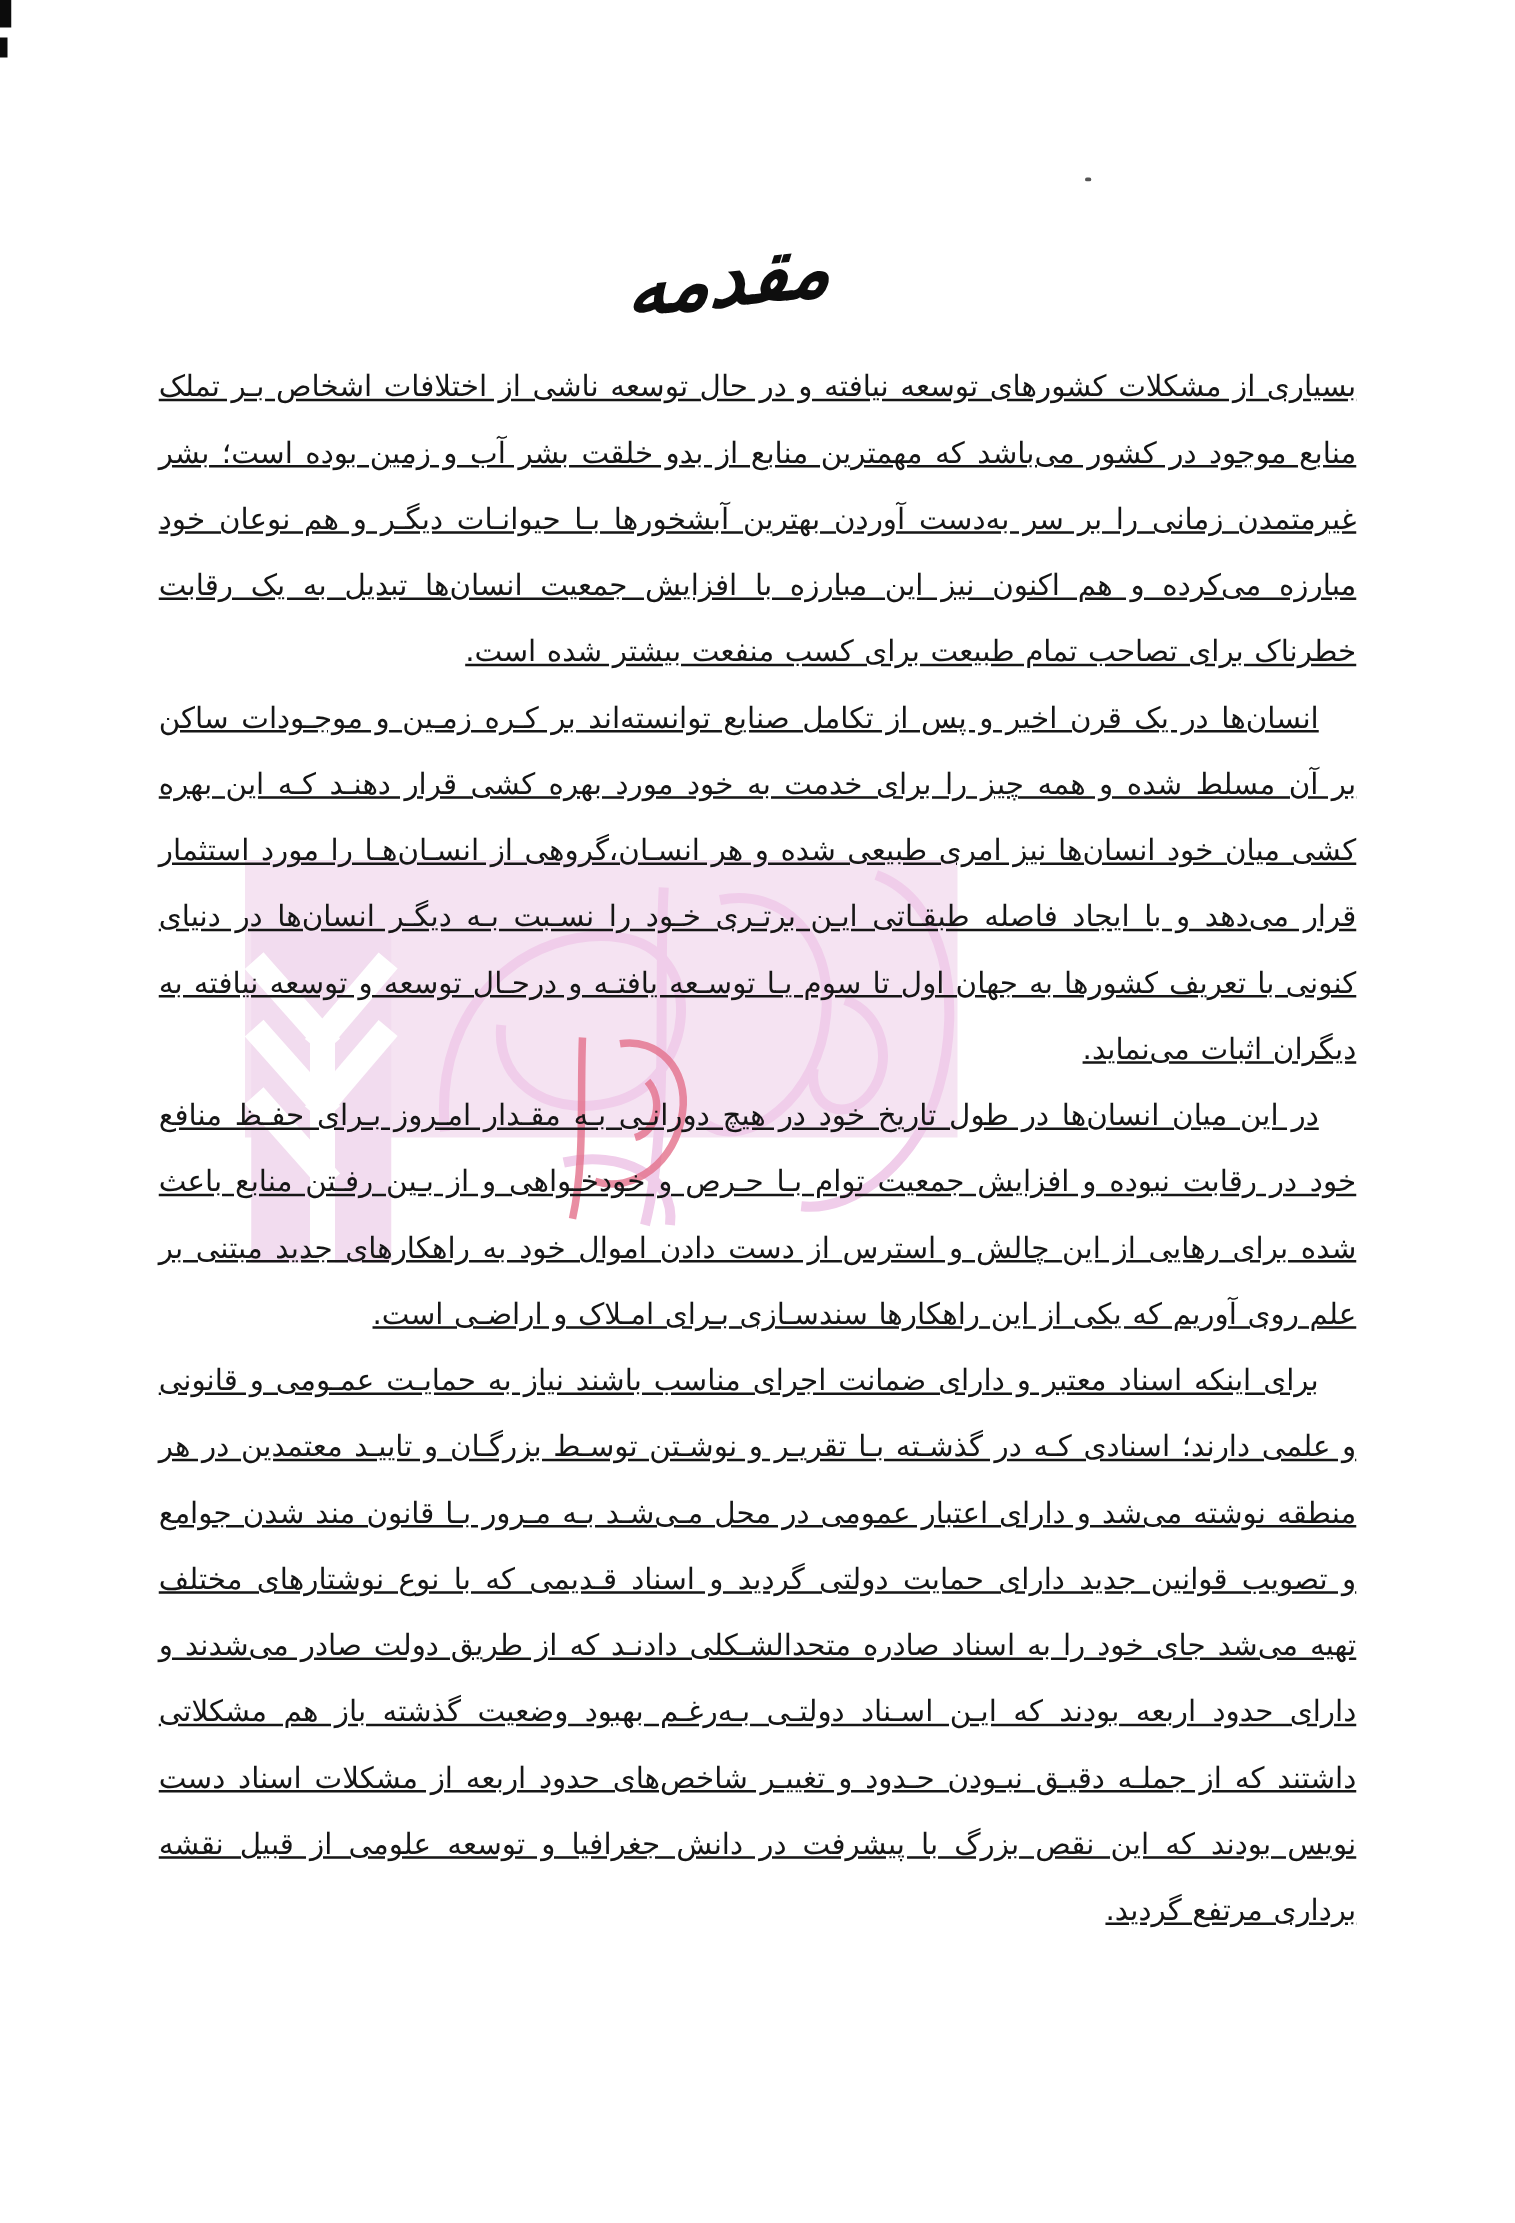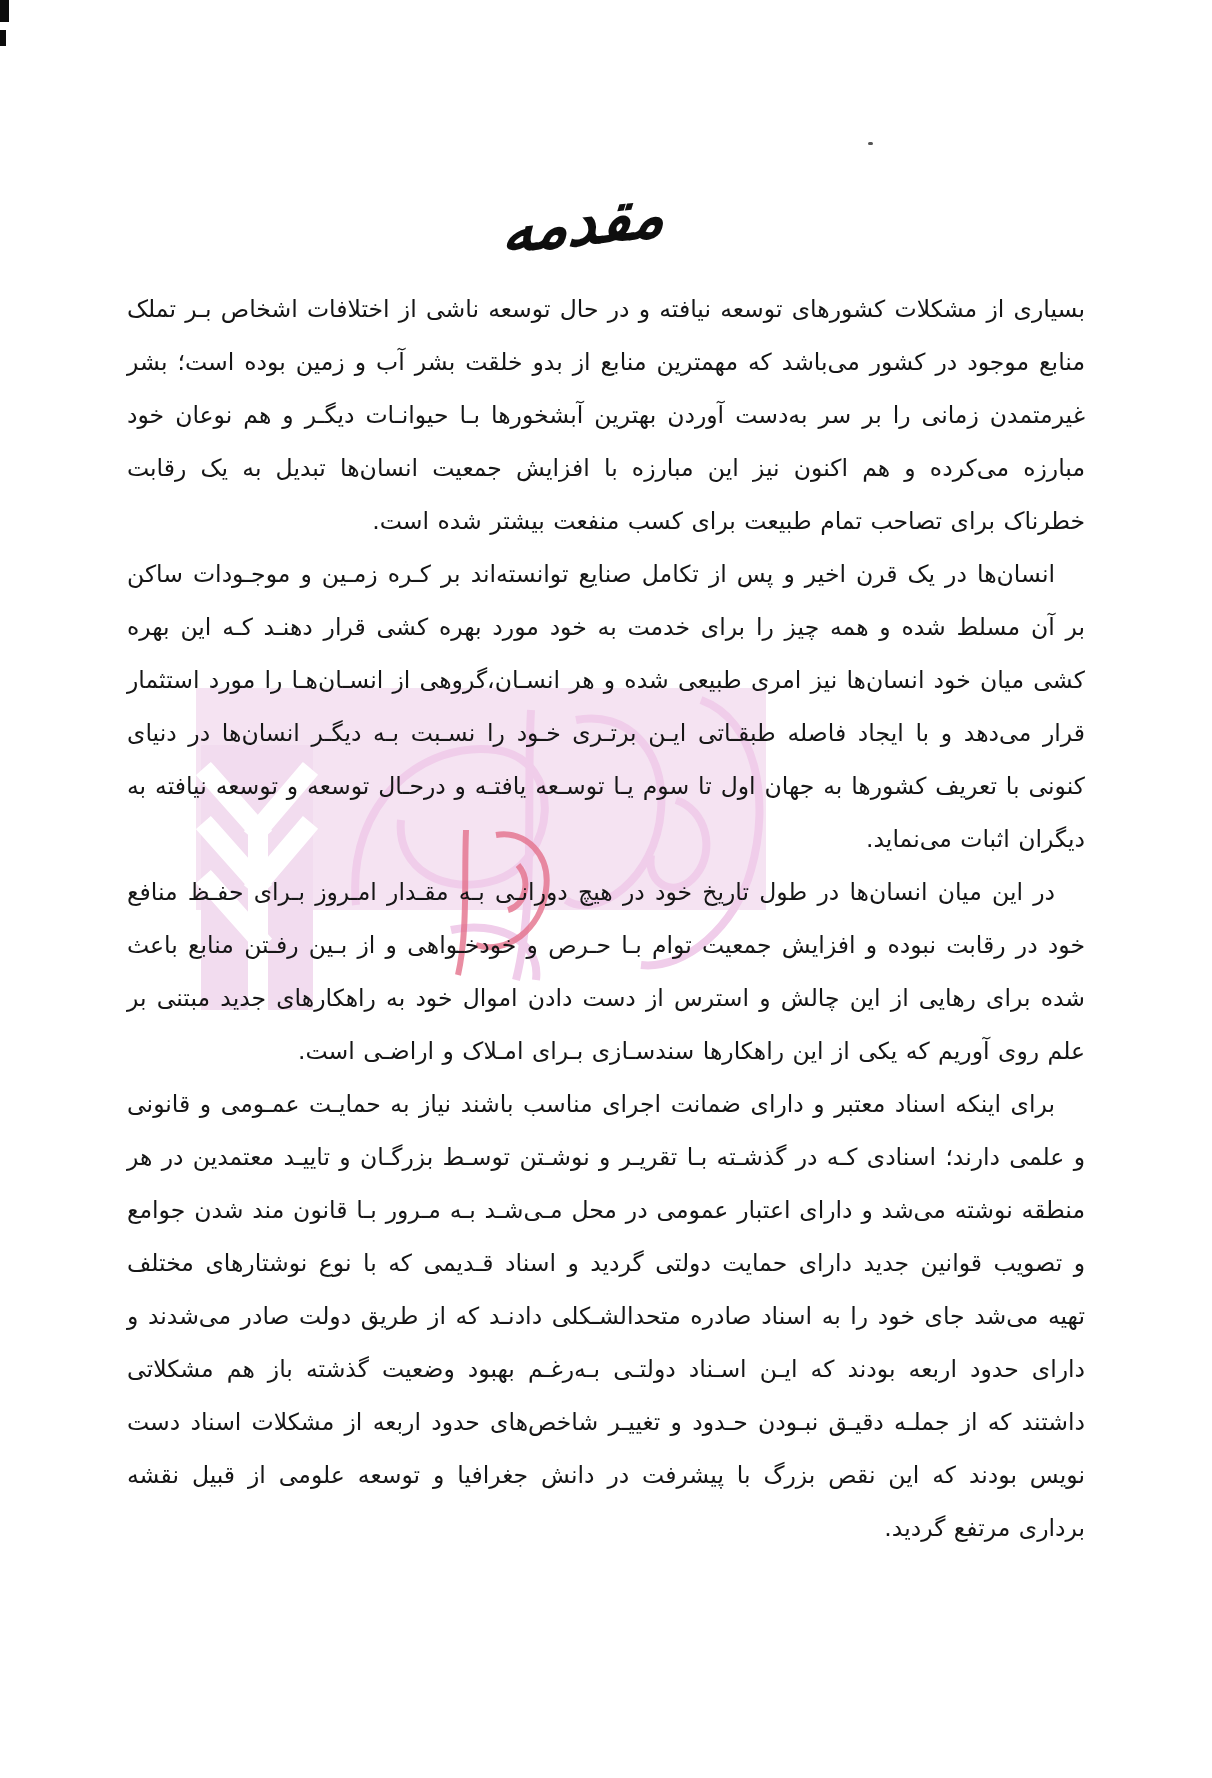--- a/index.html
+++ b/index.html
@@ -35,20 +35,21 @@
 
   
   .watermark{position:absolute;left:196px;top:680px;width:585px;height:340px;z-index:0;}
 
   
   .text-block{
     position:absolute;
     top:283px;left:127px;right:127px;
     direction:rtl;
     z-index:1;
+    text-decoration:underline;
   }
   .text-block p{
     margin:0;
     font-size:23.5px;
     line-height:53px;
     text-align:justify;
     text-align-last:right;
     word-spacing:1px;
   }
   .text-block p.indent{text-indent:30px;}

